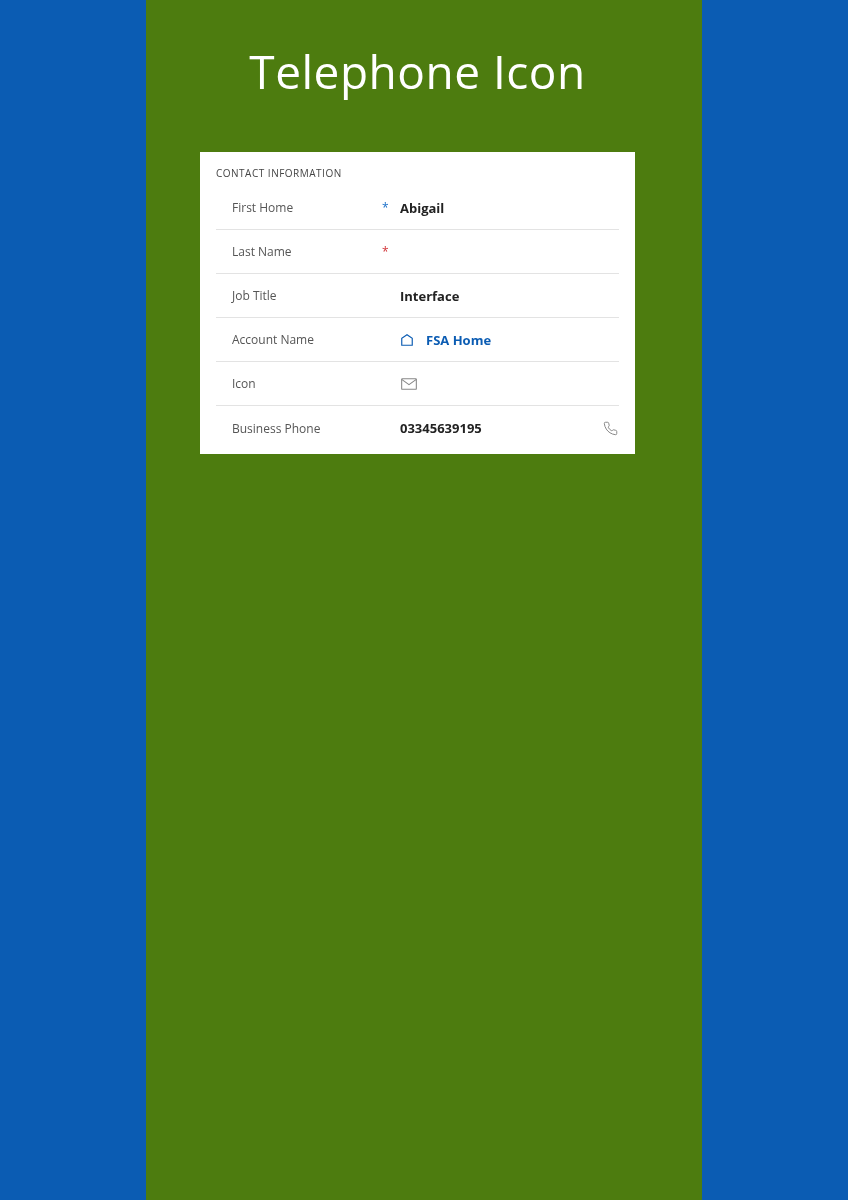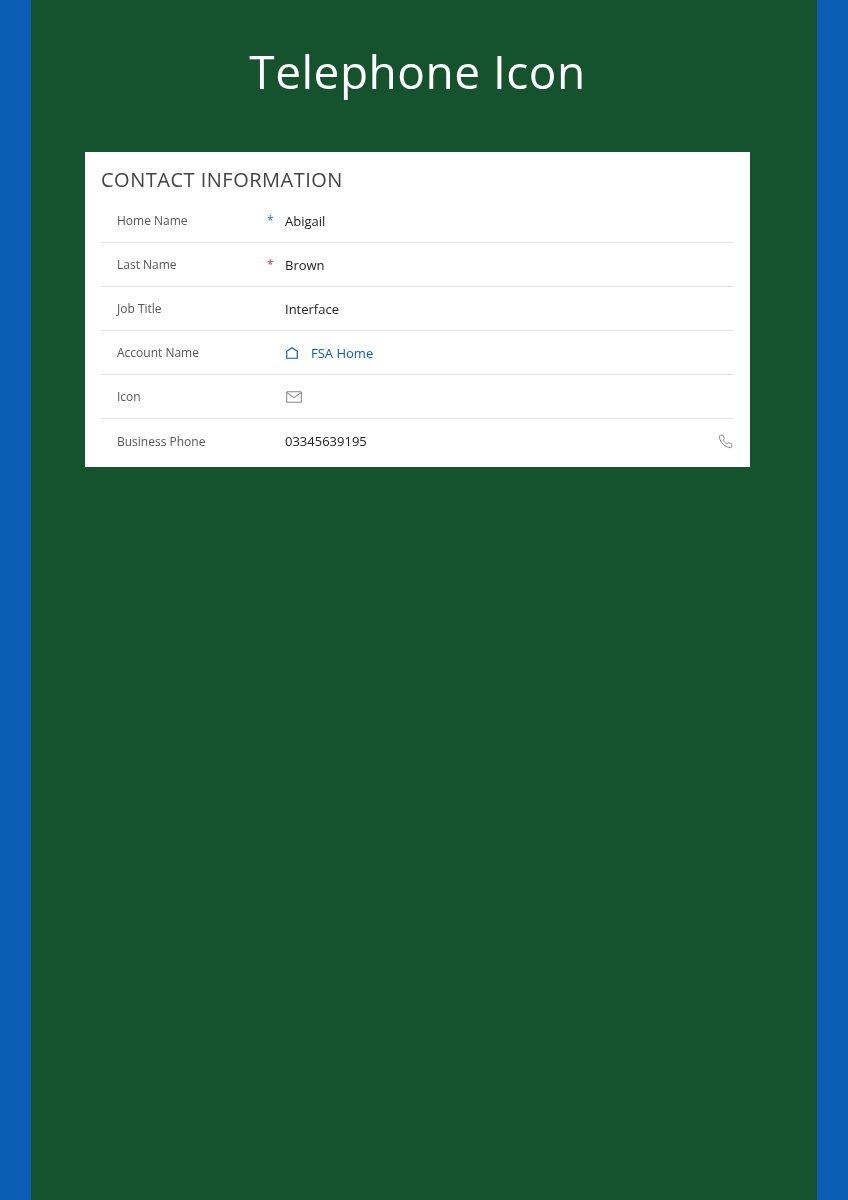--- a/index.html
+++ b/index.html
@@ -5,42 +5,42 @@
   * { box-sizing: border-box; margin: 0; padding: 0; }
   body {
     width: 848px;
     height: 1200px;
     background: #0b5cb3;
     font-family: "Segoe UI", "Open Sans", sans-serif;
     display: flex;
     justify-content: center;
   }
   .panel {
-    background: #14532d;
-    width: 786px;
+    background: #4d7c0f;
+    width: 556px;
     height: 1200px;
     padding: 40px 51px 60px 38px;
     color: #fff;
   }
   .title {
     font-size: 46px;
     font-weight: 400;
     text-align: center;
     margin-bottom: 50px;
     letter-spacing: 0.5px;
   }
   .form-card {
     background: #fff;
     color: #333;
     padding: 14px 16px 4px 16px;
     margin: 0 16px 0 16px;
     font-size: 13px;
   }
   .section-header {
-    font-size: 20px;
+    font-size: 10px;
     letter-spacing: 0.5px;
     color: #444;
     margin-bottom: 6px;
     font-weight: 400;
   }
   .row {
     display: flex;
     align-items: center;
     border-bottom: 1px solid #e3e3e3;
     padding: 12px 0 12px 16px;
@@ -56,21 +56,21 @@
   .req {
     width: 18px;
     font-size: 12px;
     text-align: left;
   }
   .req.blue { color: #1a6fc9; }
   .req.red  { color: #d13438; }
   .value {
     flex: 1;
     font-size: 13px;
-    font-weight: 400;
+    font-weight: 700;
     color: #222;
   }
   .value.link {
     color: #0b5cb3;
     display: flex;
     align-items: center;
     gap: 12px;
   }
   .action-icon {
     width: 18px;
@@ -93,29 +93,28 @@
 <body>
 
 <div class="panel">
 
   <h1 class="title">Telephone Icon</h1>
 
   <div class="form-card">
     <div class="section-header">CONTACT INFORMATION</div>
 
     <div class="row">
-      <div class="label">Home Name</div>
+      <div class="label">First Home</div>
       <div class="req blue">*</div>
       <div class="value">Abigail</div>
     </div>
 
     <div class="row">
       <div class="label">Last Name</div>
       <div class="req red">*</div>
-      <div class="value">Brown</div>
     </div>
 
     <div class="row">
       <div class="label">Job Title</div>
       <div class="req"></div>
       <div class="value">Interface</div>
     </div>
 
     <div class="row">
       <div class="label">Account Name</div>

